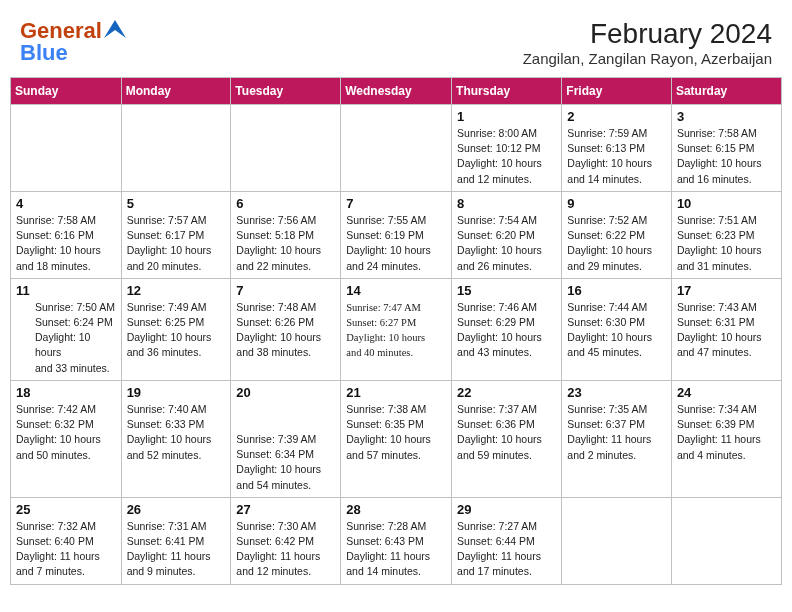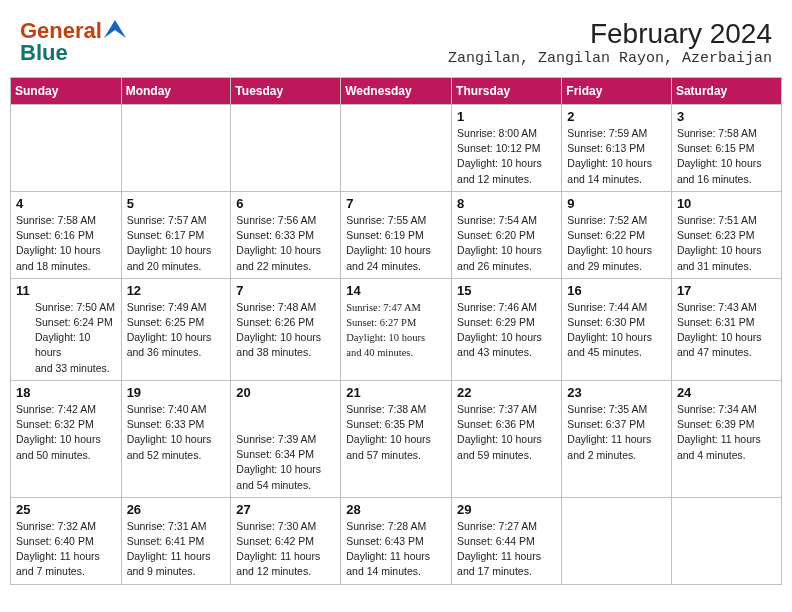--- a/index.html
+++ b/index.html
@@ -26,21 +26,20 @@
     }
     .title-block h1 {
       font-size: 28px;
       font-weight: normal;
       color: #222;
     }
     .title-block h2 {
       font-size: 15px;
       font-weight: normal;
       color: #333;
-      font-family: Liberation Mono, monospace;
     }
     .calendar {
       width: 100%;
       border-collapse: collapse;
       margin-top: 6px;
       font-size: 11px;
     }
     .calendar thead tr th {
       background: #be185d;
       color: #fff;
@@ -78,21 +77,21 @@
 <body>
 
 <div class="header">
   <div class="logo">
     <div style="display:flex;align-items:center;">
       <span style="font-size:22px;font-weight:bold;color:#c2410c;">General</span>
       <svg width="22" height="18" viewBox="0 0 22 18" style="margin-left:2px;margin-top:-4px;">
         <polygon points="0,18 11,0 22,18 11,10" fill="#1565c0"></polygon>
       </svg>
     </div>
-    <span style="font-size:22px;font-weight:bold;color:#0f766e;margin-top:-4px;">Blue</span>
+    <span style="font-size:22px;font-weight:bold;color:#3b82f6;margin-top:-4px;">Blue</span>
   </div>
   <div class="title-block">
     <h1>February 2024</h1>
     <h2>Zangilan, Zangilan Rayon, Azerbaijan</h2>
   </div>
 </div>
 
 <table class="calendar">
   <thead>
     <tr>
@@ -144,21 +143,21 @@
         <td>
           <div class="day-num">5</div>
           <div class="day-info" style="white-space: pre-line;">Sunrise: 7:57 AM
 Sunset: 6:17 PM
 Daylight: 10 hours
 and 20 minutes.</div>
         </td>
         <td>
           <div class="day-num">6</div>
           <div class="day-info" style="white-space: pre-line;">Sunrise: 7:56 AM
-Sunset: 6:33 PM
+Sunset: 5:18 PM
 Daylight: 10 hours
 and 22 minutes.</div>
         </td>
         <td>
           <div class="day-num">7</div>
           <div class="day-info" style="white-space: pre-line;">Sunrise: 7:55 AM
 Sunset: 6:19 PM
 Daylight: 10 hours
 and 24 minutes.</div>
         </td>

